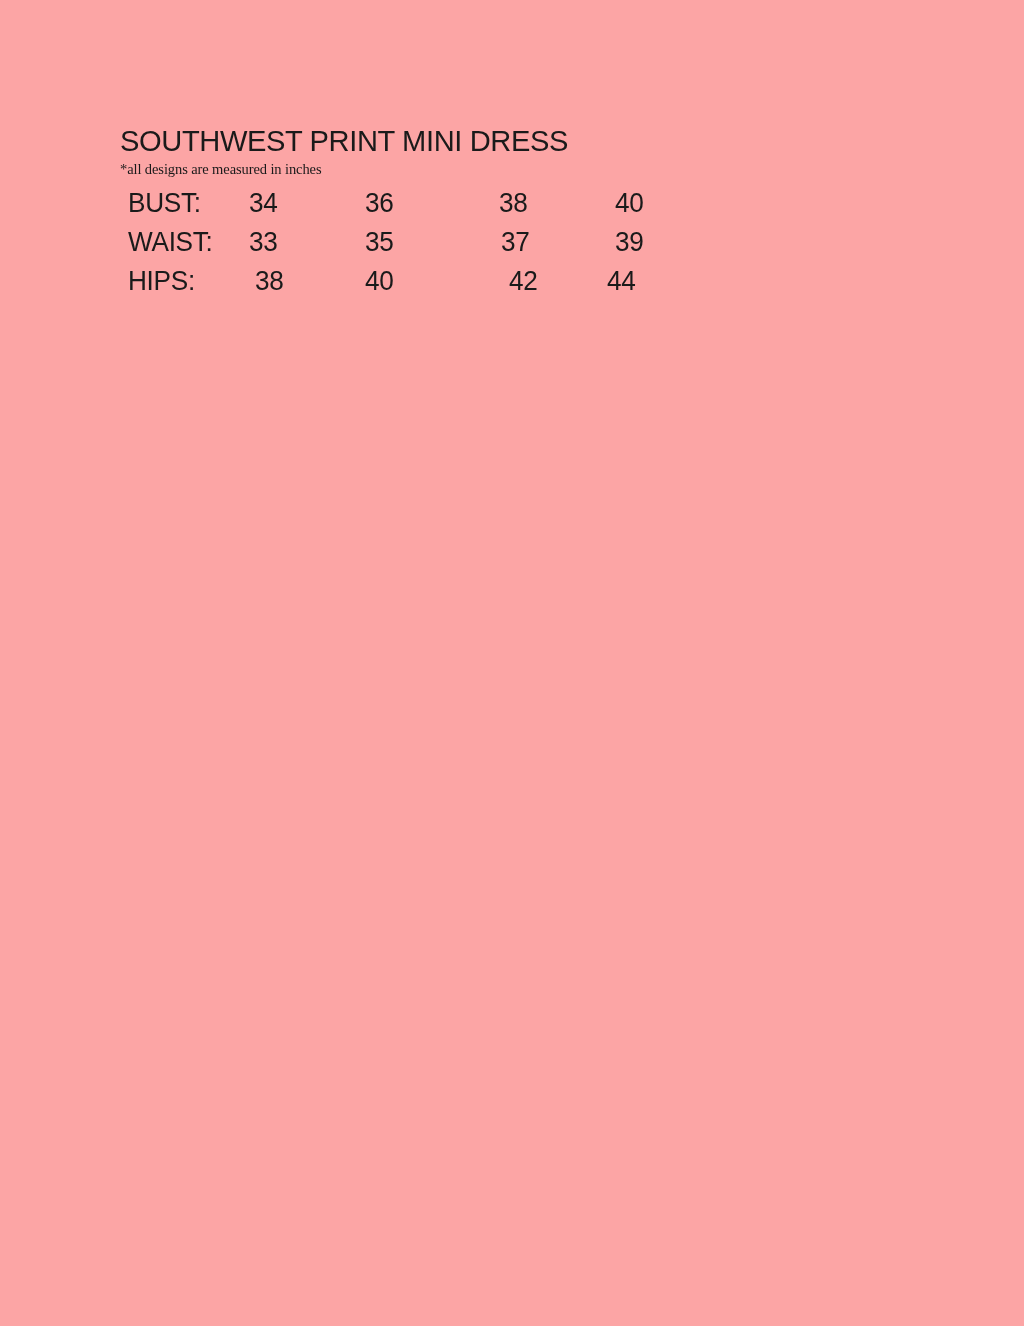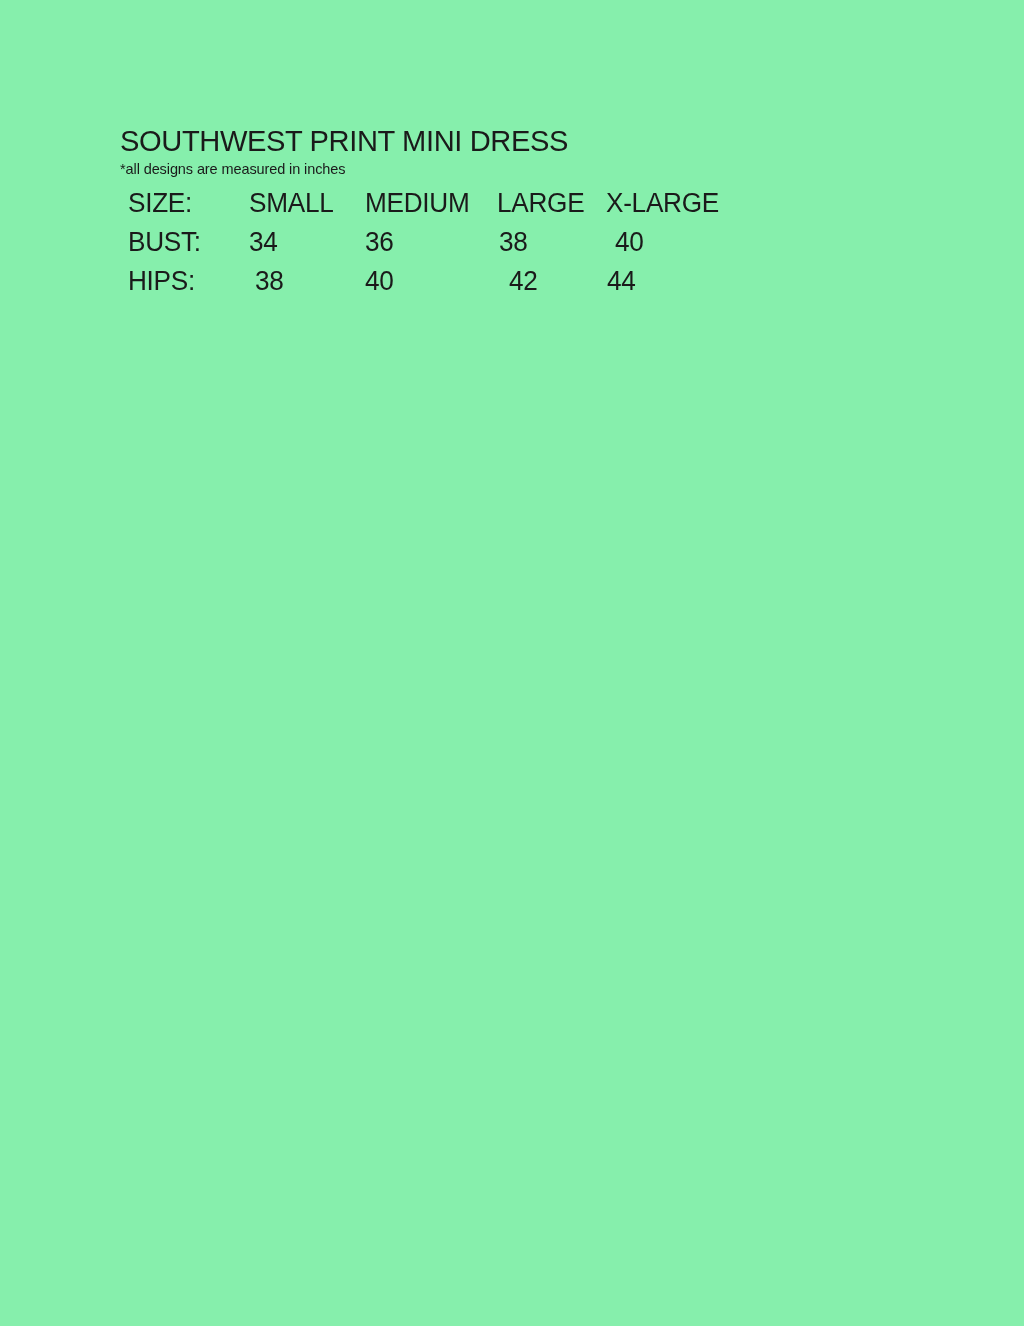--- a/index.html
+++ b/index.html
@@ -15,21 +15,21 @@
     color: #1a1a1a;
     position: relative;
     overflow: hidden;
   }
 
   .sheet {
     position: absolute;
     left: 0; top: 0;
     width: 1024px;
     height: 1326px;
-    background: #86efac;
+    background: #fca5a5;
   }
 
   .doc-title {
     position: absolute;
     left: 120px;
     top: 124px;
     font-size: 30px;
     font-weight: 400;
     letter-spacing: -0.4px;
     white-space: nowrap;
@@ -37,20 +37,21 @@
     transform-origin: left center;
   }
 
   .doc-note {
     position: absolute;
     left: 120px;
     top: 161px;
     font-size: 14.5px;
     letter-spacing: -0.1px;
     white-space: nowrap;
+    font-family: Liberation Serif, serif;
   }
 
   .size-chart {
     position: absolute;
     left: 128px;
     top: 184px;
     font-size: 27px;
     letter-spacing: -0.3px;
   }
 
@@ -84,36 +85,36 @@
 <body>
 
 <div class="sheet">
 
   <div class="doc-title">SOUTHWEST PRINT MINI DRESS</div>
 
   <div class="doc-note">*all designs are measured in inches</div>
 
   <div class="size-chart">
 
-    <div class="chart-row row-header">
-      <div class="cell">SIZE:</div>
-      <div class="cell">SMALL</div>
-      <div class="cell">MEDIUM</div>
-      <div class="cell">LARGE</div>
-      <div class="cell">X-LARGE</div>
-    </div>
 
     <div class="chart-row row-bust">
       <div class="cell">BUST:</div>
       <div class="cell">34</div>
       <div class="cell">36</div>
       <div class="cell">38</div>
       <div class="cell">40</div>
     </div>
 
+    <div class="chart-row row-waist">
+      <div class="cell">WAIST:</div>
+      <div class="cell">33</div>
+      <div class="cell">35</div>
+      <div class="cell">37</div>
+      <div class="cell">39</div>
+    </div>
 
     <div class="chart-row row-hips">
       <div class="cell">HIPS:</div>
       <div class="cell">38</div>
       <div class="cell">40</div>
       <div class="cell">42</div>
       <div class="cell">44</div>
     </div>
 
 

